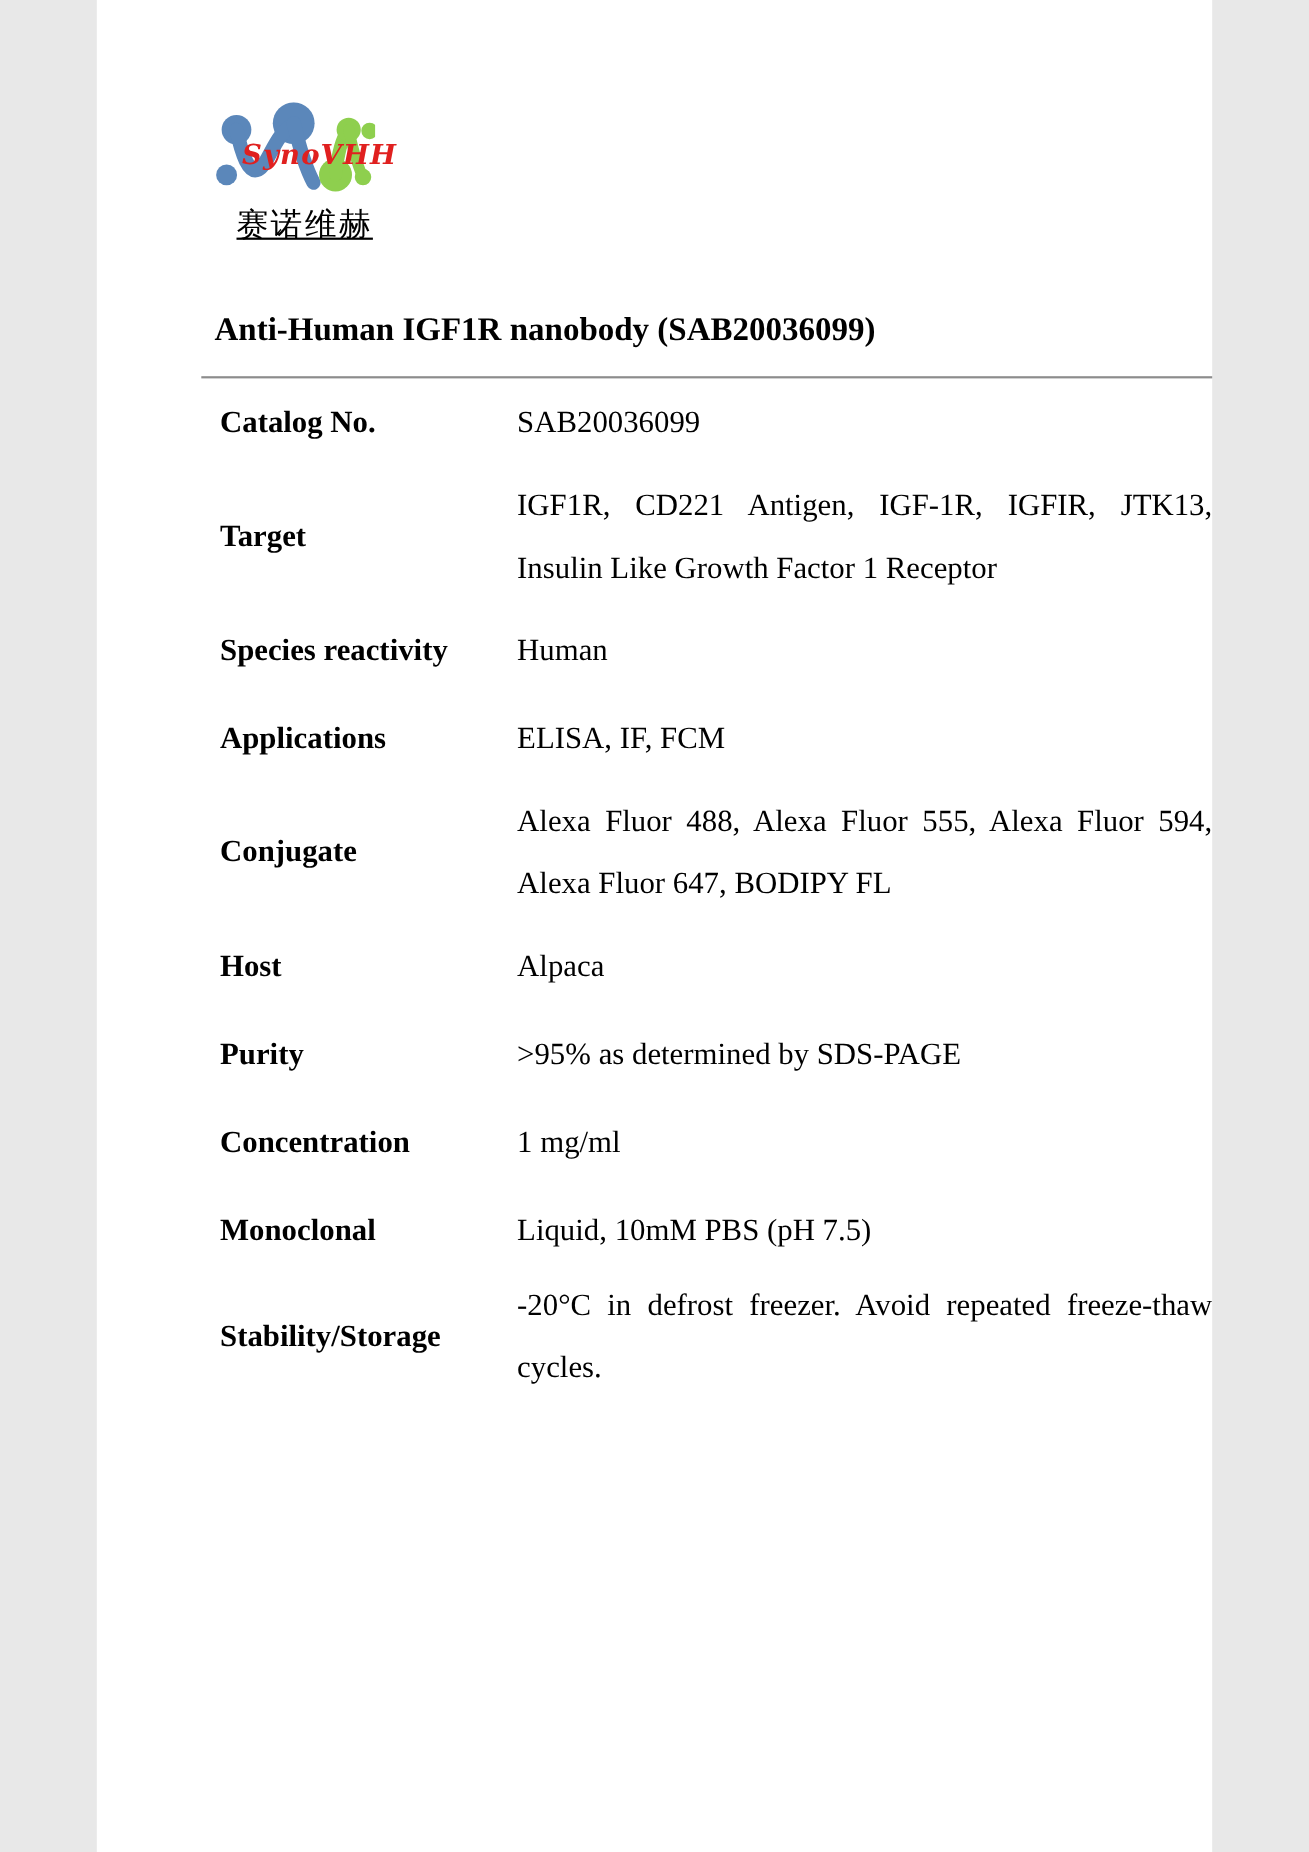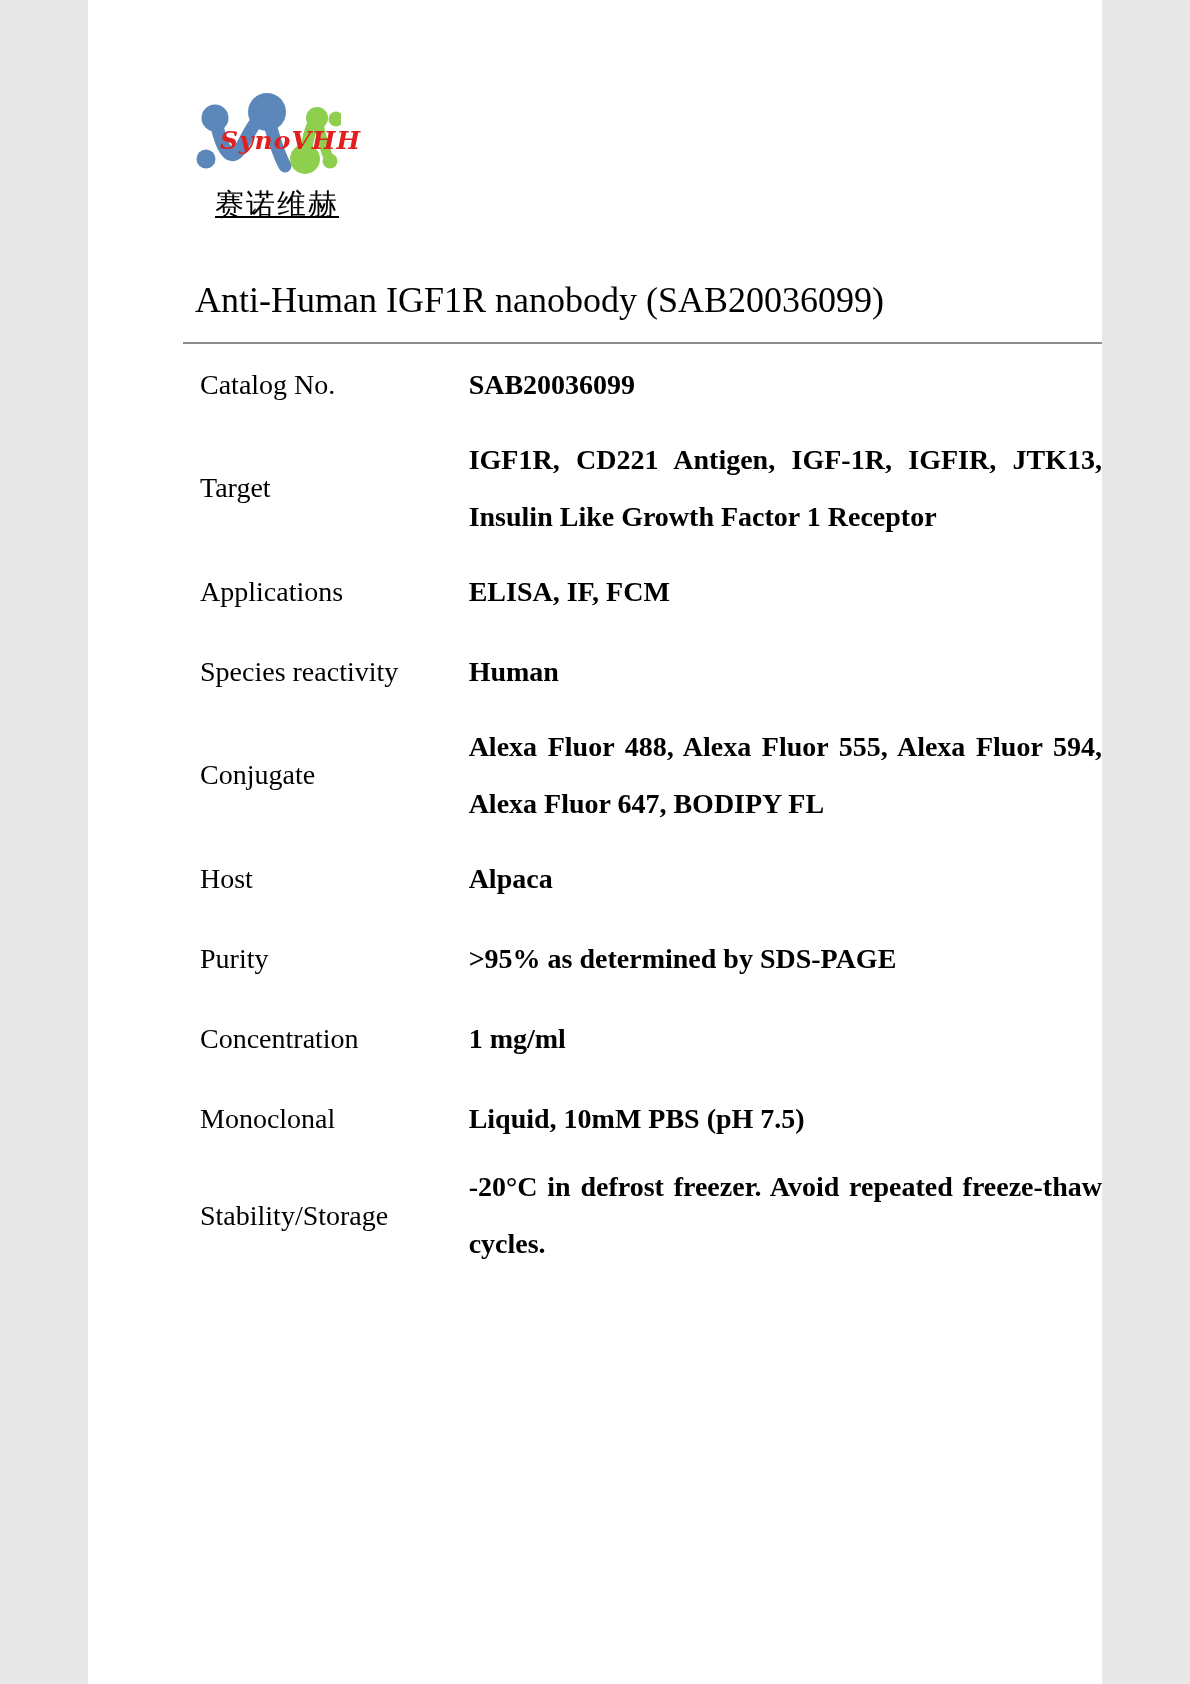--- a/index.html
+++ b/index.html
@@ -46,22 +46,22 @@
     white-space: nowrap;
     text-decoration: underline;
   }
 
   
   .doc-title {
     position: absolute;
     left: 107px;
     top: 283px;
     margin: 0;
-    font-size: 36px;
-    font-weight: normal;
+    font-size: 30px;
+    font-weight: bold;
     line-height: 34px;
     white-space: nowrap;
   }
 
   .title-rule {
     position: absolute;
     left: 95px;
     top: 342px;
     width: 1001px;
     height: 2px;
@@ -77,26 +77,25 @@
     table-layout: fixed;
   }
   table.specs td {
     vertical-align: middle;
     font-size: 28px;
     line-height: 57px;
     padding: 0;
   }
   td.spec-label {
     width: 281px;
-    font-weight: normal;
+    font-weight: bold;
   }
   td.spec-value {
     width: 705px;
     text-align: justify;
-    font-weight: bold;
   }
   tr.single td { height: 80px; }
   tr.double td { height: 127px; }
 </style>
 </head>
 <body>
 
 <div class="page">
 
   <div class="logo-wrap">
@@ -130,26 +129,26 @@
     <tbody>
       <tr class="single">
         <td class="spec-label">Catalog No.</td>
         <td class="spec-value">SAB20036099</td>
       </tr>
       <tr class="double">
         <td class="spec-label">Target</td>
         <td class="spec-value">IGF1R, CD221 Antigen, IGF-1R, IGFIR, JTK13, Insulin Like Growth Factor 1 Receptor</td>
       </tr>
       <tr class="single">
+        <td class="spec-label">Species reactivity</td>
+        <td class="spec-value">Human</td>
+      </tr>
+      <tr class="single">
         <td class="spec-label">Applications</td>
         <td class="spec-value">ELISA, IF, FCM</td>
-      </tr>
-      <tr class="single">
-        <td class="spec-label">Species reactivity</td>
-        <td class="spec-value">Human</td>
       </tr>
       <tr class="double">
         <td class="spec-label">Conjugate</td>
         <td class="spec-value">Alexa Fluor 488, Alexa Fluor 555, Alexa Fluor 594, Alexa Fluor 647, BODIPY FL</td>
       </tr>
       <tr class="single">
         <td class="spec-label">Host</td>
         <td class="spec-value">Alpaca</td>
       </tr>
       <tr class="single">

